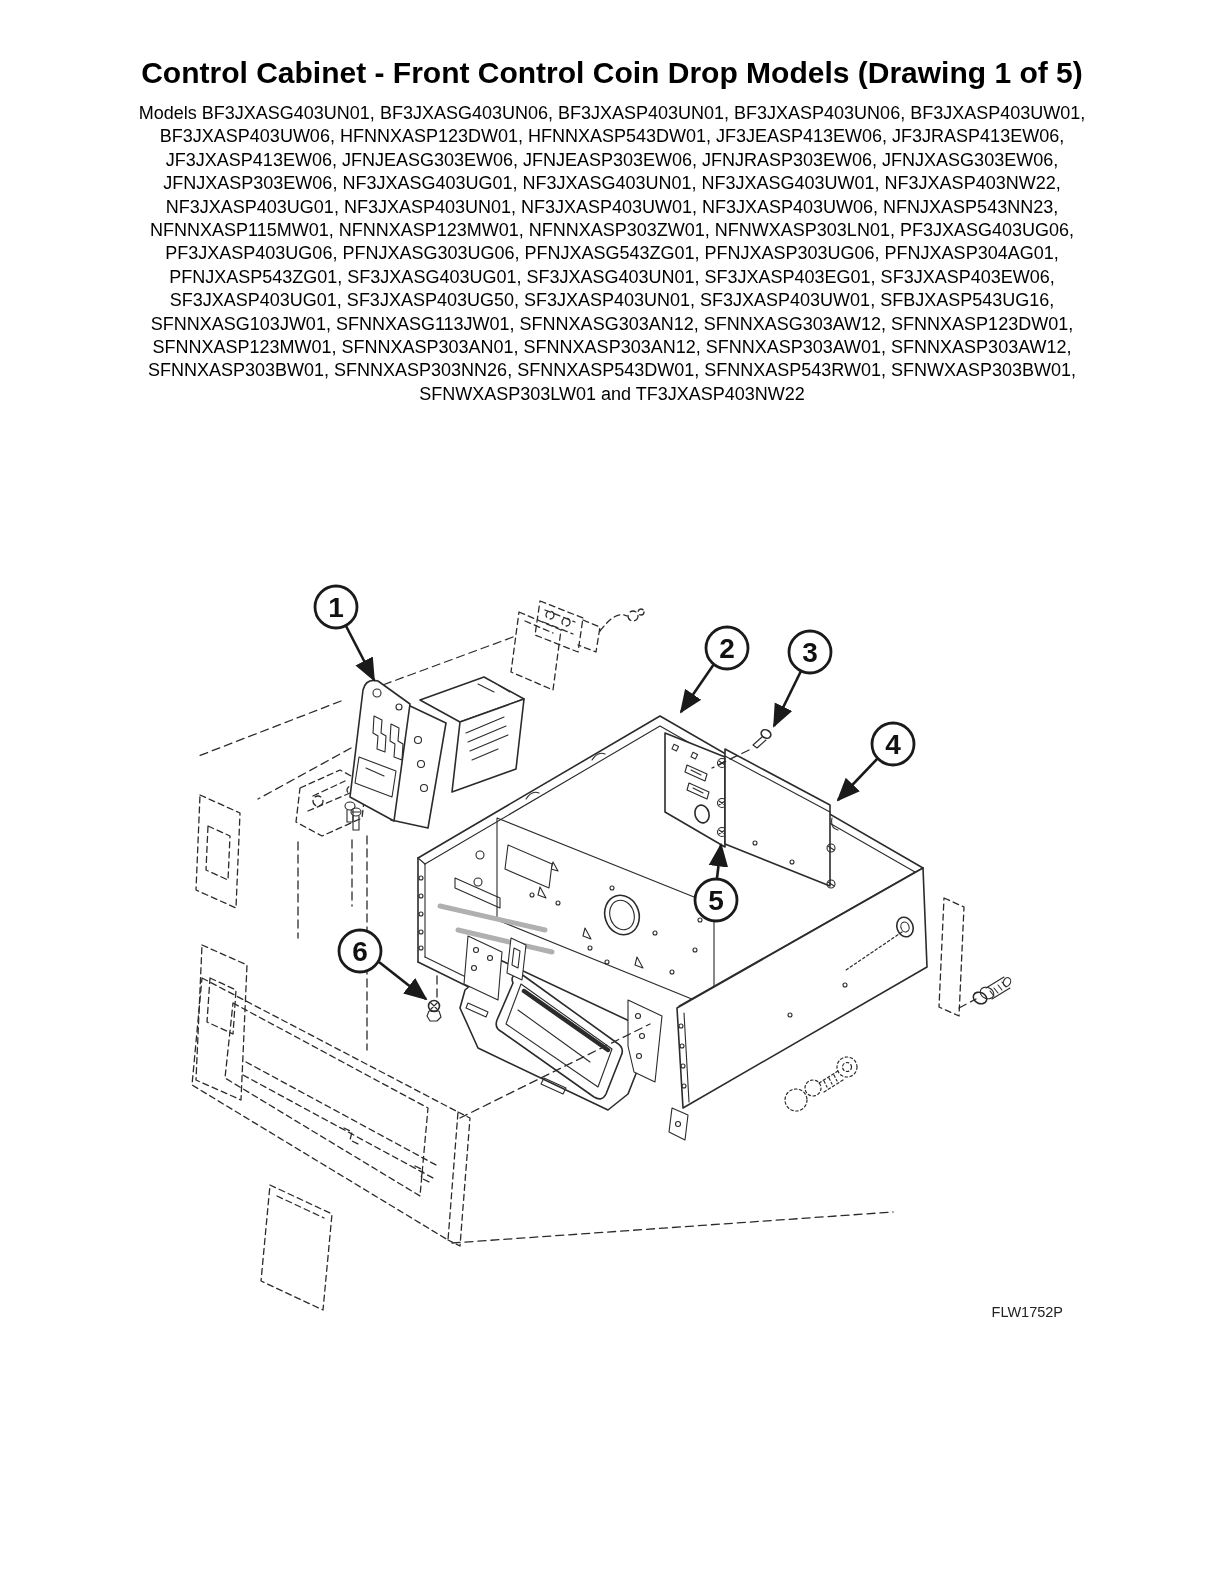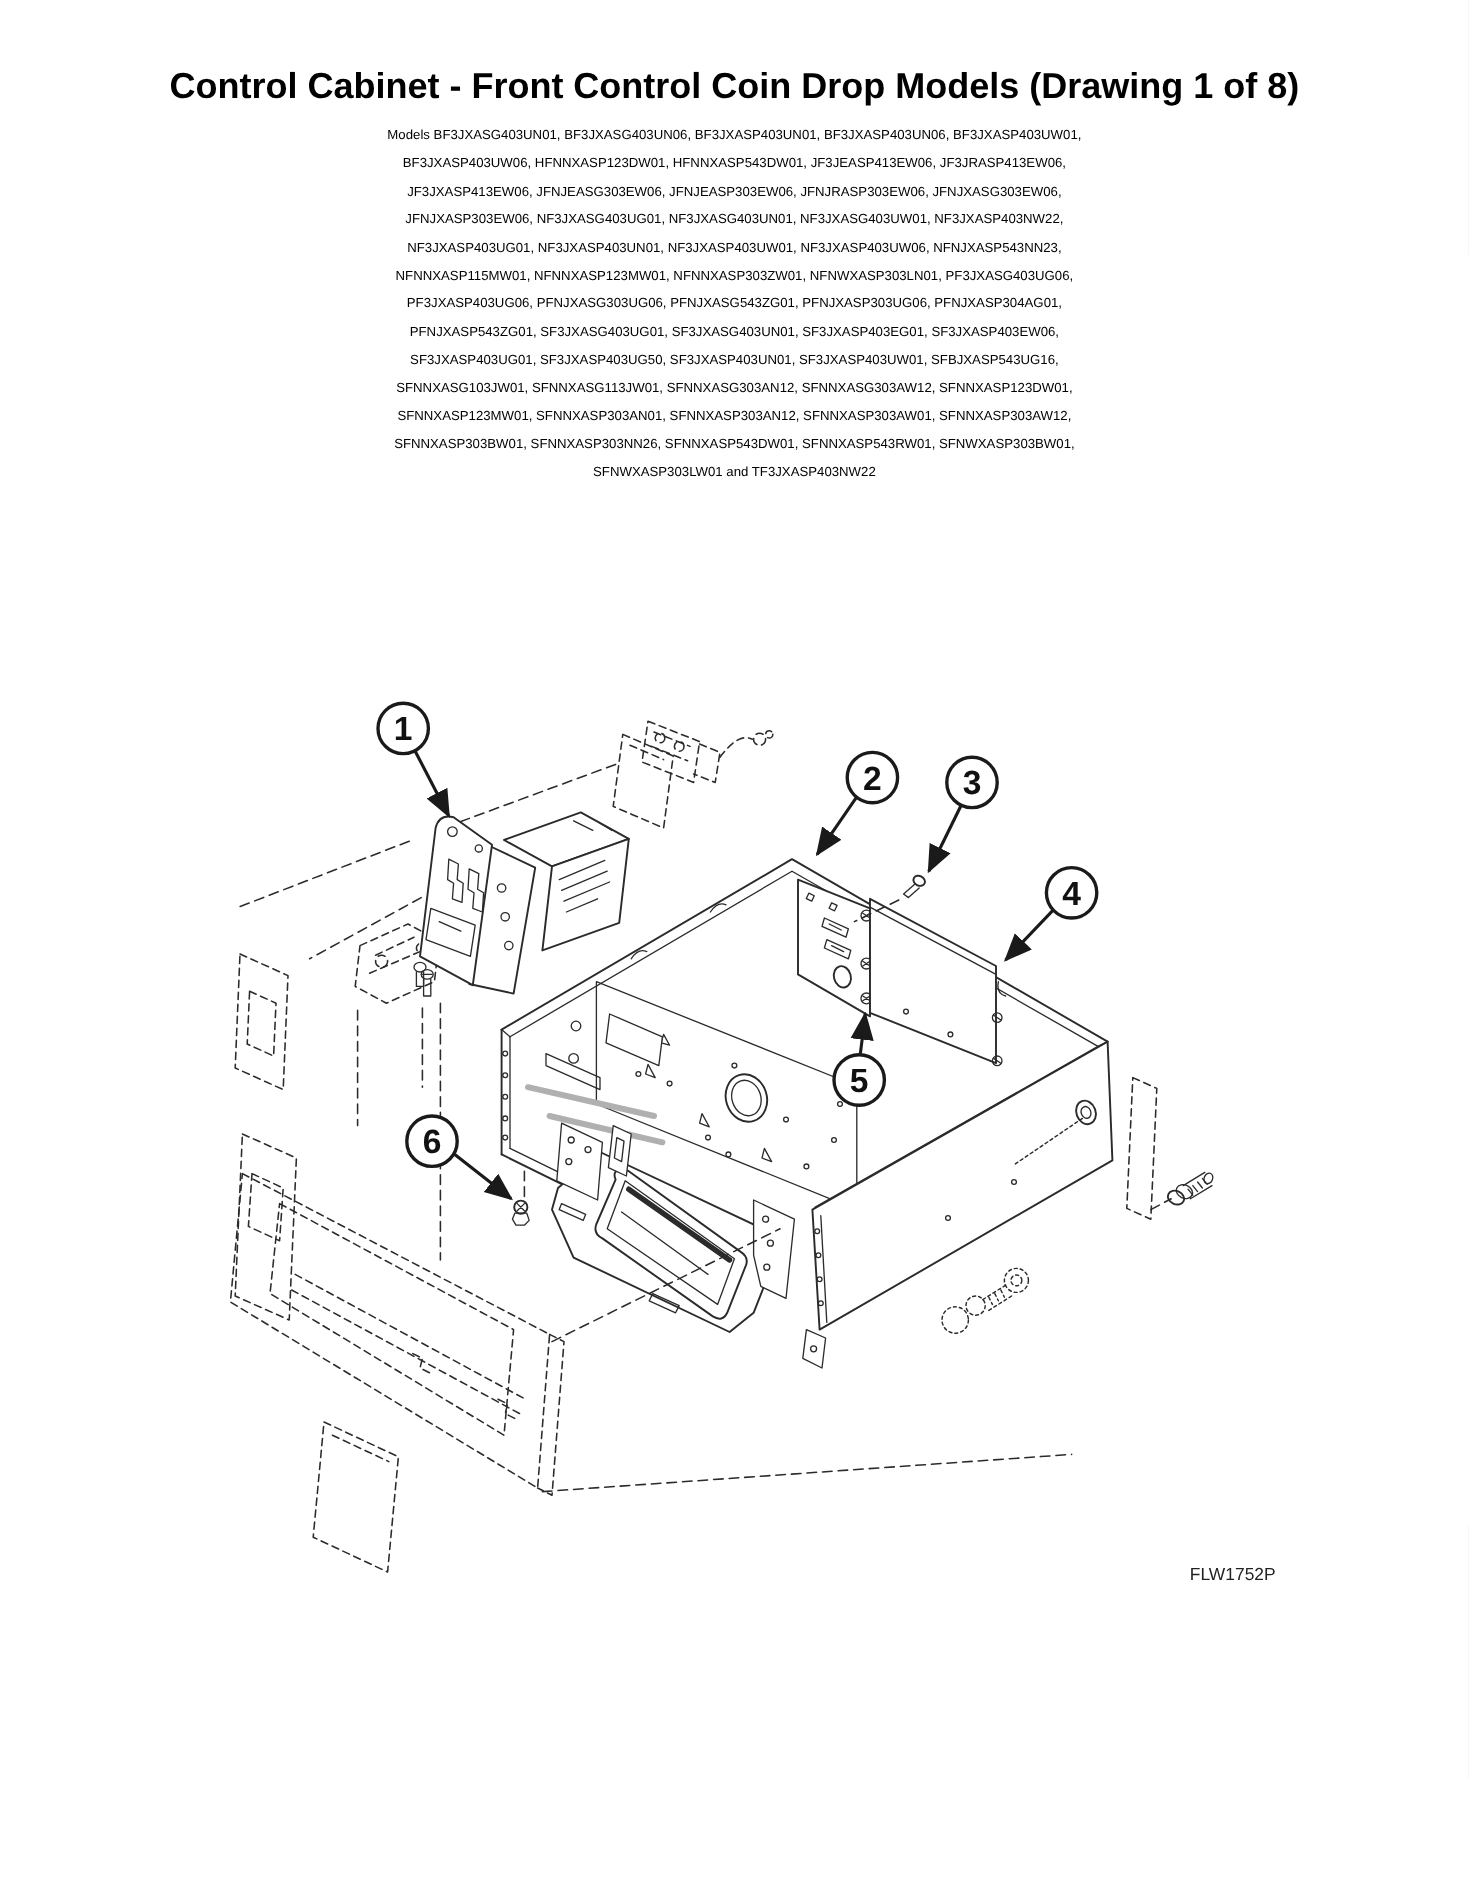--- a/index.html
+++ b/index.html
@@ -14,21 +14,21 @@
   }
   .doc-title{
     position:absolute;top:56px;left:0;width:100%;
     text-align:center;
     font-size:30px;font-weight:bold;color:#000;
     letter-spacing:0;
   }
   .model-list{
     position:absolute;top:102px;left:102px;width:1020px;
     text-align:center;
-    font-size:11px;line-height:23.4px;color:#000;
+    font-size:18px;line-height:23.4px;color:#000;
     white-space:pre-line;
   }
   .figure-area{position:absolute;left:0;top:0;width:1224px;height:1584px;}
   .footer{position:absolute;left:0;top:1494px;width:100%;height:30px;font-size:16px;color:#000;}
   .footer .page-num{position:absolute;left:104px;top:0;font-size:17px;}
   .footer .copyright{position:absolute;left:0;top:2px;width:100%;text-align:center;font-size:16px;}
   .footer .doc-num{position:absolute;right:118px;top:2px;font-size:15.5px;}
   svg{display:block;}
   
   .ln{fill:none;stroke:#2b2b2b;stroke-width:1.6;stroke-linecap:round;stroke-linejoin:round;}
@@ -42,21 +42,21 @@
   .callout-circle{fill:#ffffff;stroke:#1a1a1a;stroke-width:2.8;}
   .callout-num{font-family:"Liberation Sans",sans-serif;font-size:28px;font-weight:bold;fill:#111;text-anchor:middle;}
   .leader{fill:none;stroke:#1a1a1a;stroke-width:2.6;}
   .figcode{font-family:"Liberation Sans",sans-serif;font-size:14.5px;fill:#222;text-anchor:end;}
 </style>
 </head>
 <body>
 
 <div class="page">
 
-  <div class="doc-title">Control Cabinet - Front Control Coin Drop Models (Drawing 1 of 8)</div>
+  <div class="doc-title">Control Cabinet - Front Control Coin Drop Models (Drawing 1 of 5)</div>
 
   <div class="model-list">Models BF3JXASG403UN01, BF3JXASG403UN06, BF3JXASP403UN01, BF3JXASP403UN06, BF3JXASP403UW01,
 BF3JXASP403UW06, HFNNXASP123DW01, HFNNXASP543DW01, JF3JEASP413EW06, JF3JRASP413EW06,
 JF3JXASP413EW06, JFNJEASG303EW06, JFNJEASP303EW06, JFNJRASP303EW06, JFNJXASG303EW06,
 JFNJXASP303EW06, NF3JXASG403UG01, NF3JXASG403UN01, NF3JXASG403UW01, NF3JXASP403NW22,
 NF3JXASP403UG01, NF3JXASP403UN01, NF3JXASP403UW01, NF3JXASP403UW06, NFNJXASP543NN23,
 NFNNXASP115MW01, NFNNXASP123MW01, NFNNXASP303ZW01, NFNWXASP303LN01, PF3JXASG403UG06,
 PF3JXASP403UG06, PFNJXASG303UG06, PFNJXASG543ZG01, PFNJXASP303UG06, PFNJXASP304AG01,
 PFNJXASP543ZG01, SF3JXASG403UG01, SF3JXASG403UN01, SF3JXASP403EG01, SF3JXASP403EW06,
 SF3JXASP403UG01, SF3JXASP403UG50, SF3JXASP403UN01, SF3JXASP403UW01, SFBJXASP543UG16,

